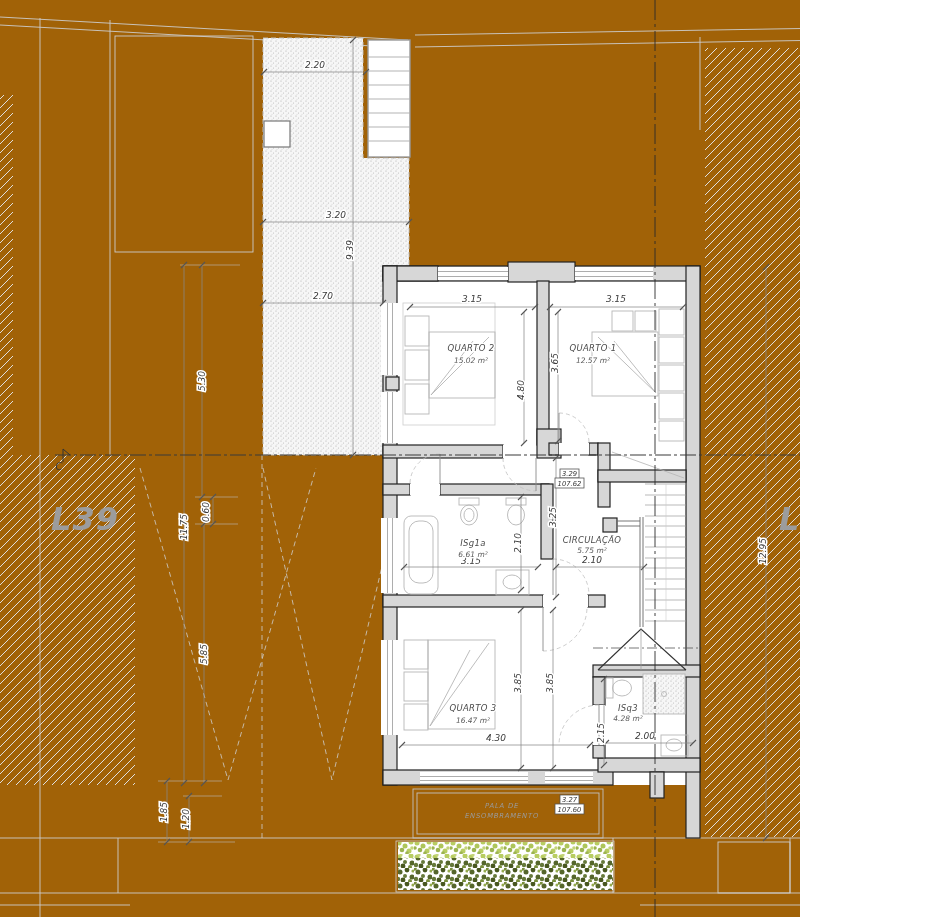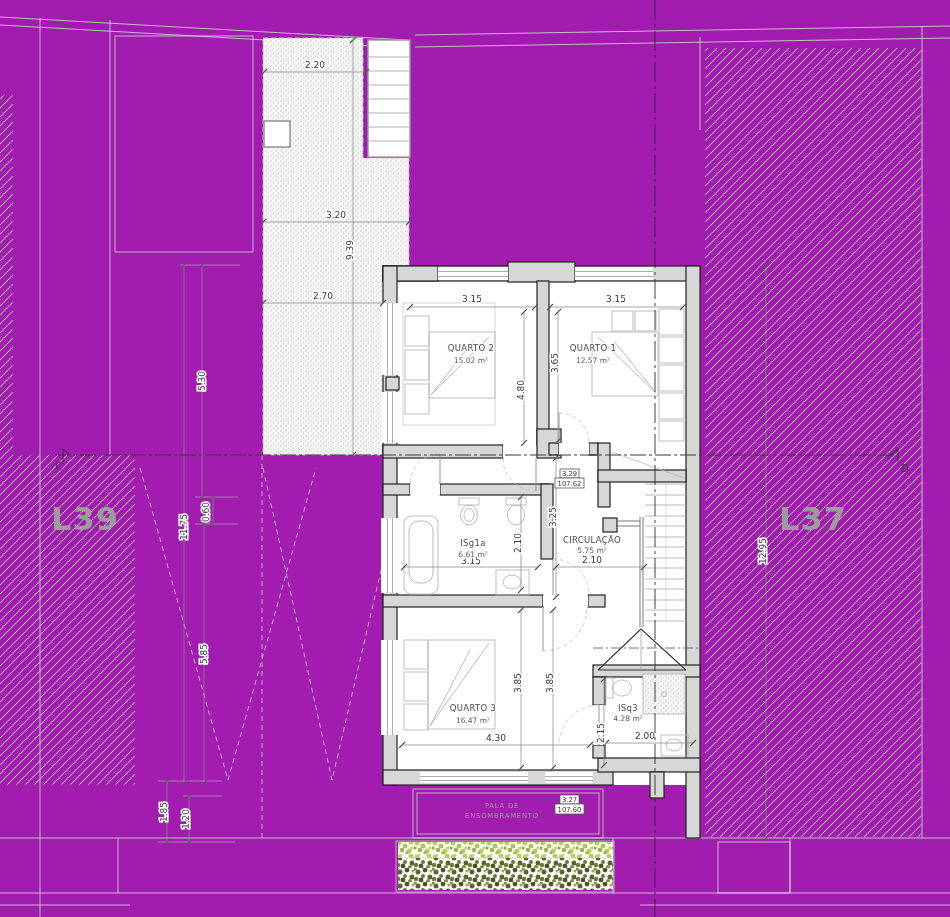--- a/index.html
+++ b/index.html
@@ -1,17 +1,17 @@
 <!DOCTYPE html>
 <html><head>
 <meta charset="utf-8">
 <style>
   html,body{margin:0;padding:0;background:#ffffff;}
-  .canvas{position:relative;width:950px;height:917px;background:#a21caf;overflow:hidden;
-          font-family:"DejaVu Sans", sans-serif;}
+  .canvas{position:relative;width:800px;height:917px;background:#a16207;overflow:hidden;
+          font-family:"DejaVu Sans", sans-serif;font-style:italic;}
   svg{display:block}
   text{font-family:"DejaVu Sans", sans-serif;}
   .dim{font-size:9px;fill:#3a3a3a;text-anchor:middle;paint-order:stroke;stroke:#ffffff;stroke-width:3px;}
   .room-name{font-size:8.5px;fill:#4a4a4a;text-anchor:middle;letter-spacing:.3px;paint-order:stroke;stroke:#fff;stroke-width:2.5px;}
   .room-area{font-size:7.5px;fill:#5a5a5a;text-anchor:middle;paint-order:stroke;stroke:#fff;stroke-width:2.5px;}
   .lot-label{font-size:32px;fill:#9c9c9c;font-weight:600;text-anchor:middle;letter-spacing:1px;}
   .sec-label{font-size:10px;fill:#333;text-anchor:middle;}
   .lvl{font-size:6.8px;fill:#333;text-anchor:middle;}
   .canopy-txt{font-size:6.8px;fill:#9a9a9a;text-anchor:middle;letter-spacing:.8px;}
 </style>

